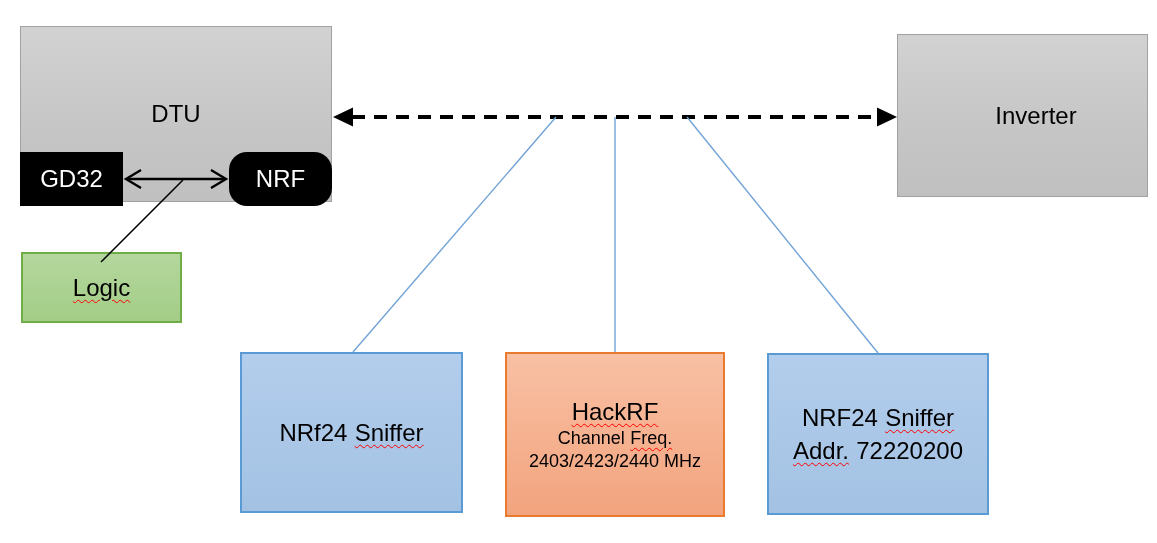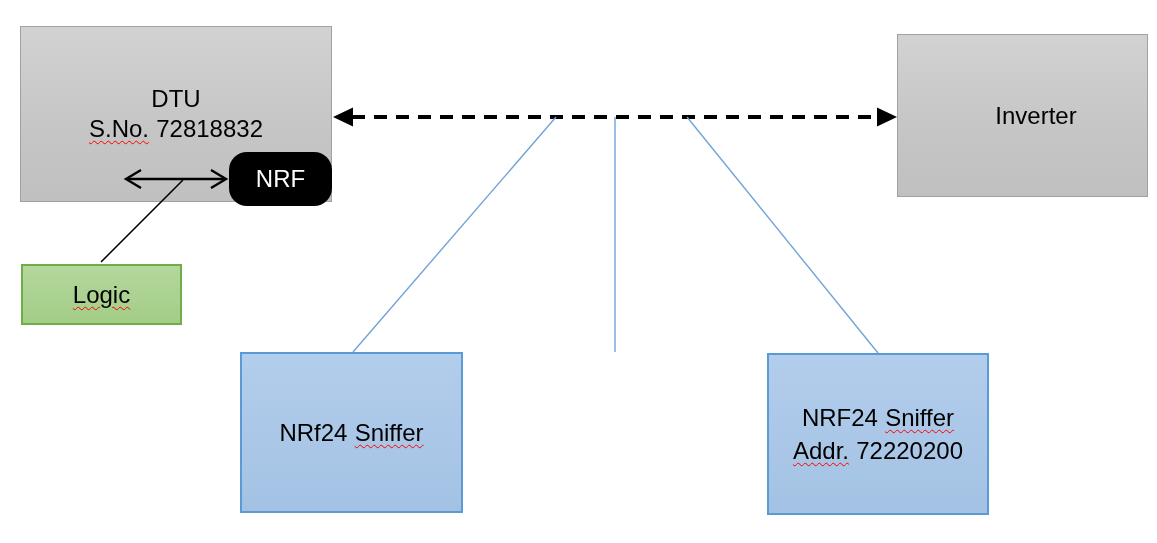--- a/index.html
+++ b/index.html
@@ -44,21 +44,21 @@
     border:2px solid #5b9bd5;
   }
   .orange{
     background:linear-gradient(180deg,#f9c0a4 0%,#f2a47e 100%);
     border:2px solid #e97b31;
   }
 
   .dtu{left:20px;top:26px;width:312px;height:176px;}
   .gd32{left:20px;top:152px;width:103px;height:54px;}
   .nrf{left:229px;top:152px;width:103px;height:54px;border-radius:18px;}
-  .logic{left:21px;top:264px;width:161px;height:61px;}
+  .logic{left:21px;top:252px;width:161px;height:71px;}
   .inverter{left:897px;top:34px;width:251px;height:163px;padding-left:27px;}
   .sniffer-left{left:240px;top:352px;width:223px;height:161px;}
   .hackrf{left:505px;top:352px;width:220px;height:165px;}
   .sniffer-right{left:767px;top:353px;width:222px;height:162px;}
 
   .sq{
     text-decoration-line:underline;
     text-decoration-style:wavy;
     text-decoration-color:#ff0000;
     text-decoration-thickness:1px;
@@ -74,40 +74,47 @@
     pointer-events:none;
   }
 </style>
 </head>
 <body>
 
 <div class="canvas">
 
   <div class="box gray dtu">
     <div class="t-main">DTU</div>
-    <div class="t-main"><span class="sq">S.No.</span><span class="gap">72818832</span></div>
   </div>
 
+  <div class="box black-box gd32">
+    <div class="t-main">GD32</div>
+  </div>
 
   <div class="box black-box nrf">
     <div class="t-main">NRF</div>
   </div>
 
   <div class="box green logic">
     <div class="t-main sq">Logic</div>
   </div>
 
   <div class="box gray inverter">
     <div class="t-main">Inverter</div>
   </div>
 
   <div class="box blue sniffer-left">
     <div class="t-node"><span>NRf24</span><span class="sq gap">Sniffer</span></div>
   </div>
 
+  <div class="box orange hackrf">
+    <div class="t-title sq">HackRF</div>
+    <div class="t-small"><span>Channel</span><span class="sq gap">Freq.</span></div>
+    <div class="t-small">2403/2423/2440 MHz</div>
+  </div>
 
   <div class="box blue sniffer-right">
     <div class="t-node"><span>NRF24</span><span class="sq gap">Sniffer</span></div>
     <div class="t-node"><span class="sq">Addr.</span><span class="gap">72220200</span></div>
   </div>
 
   <svg class="connectors" viewBox="0 0 1157 543" xmlns="http://www.w3.org/2000/svg">
 
     <line x1="352" y1="117" x2="878" y2="117" stroke="#000000" stroke-width="4" stroke-dasharray="13 9"></line>
     <path d="M333,117 L353,107.5 L353,126.5 Z" fill="#000000"></path>

